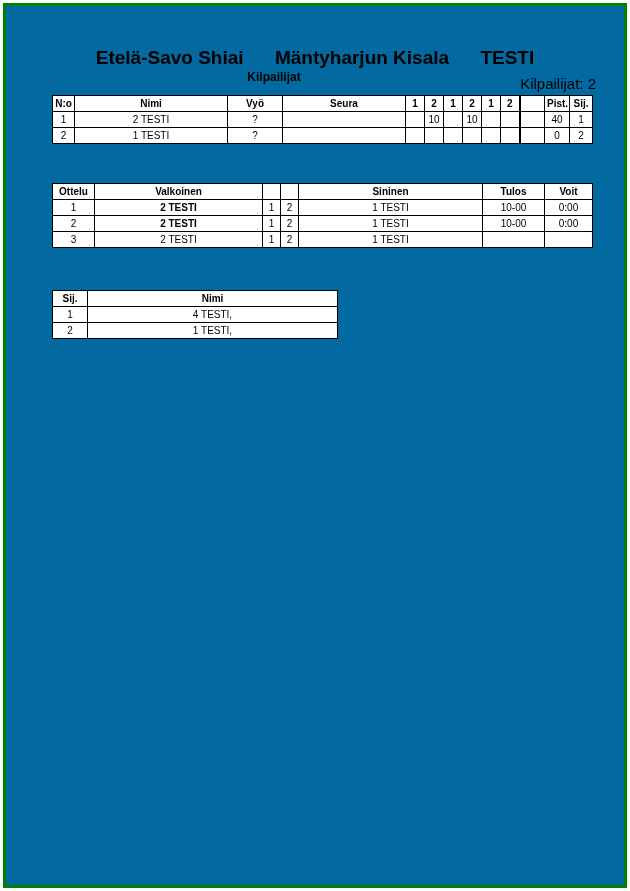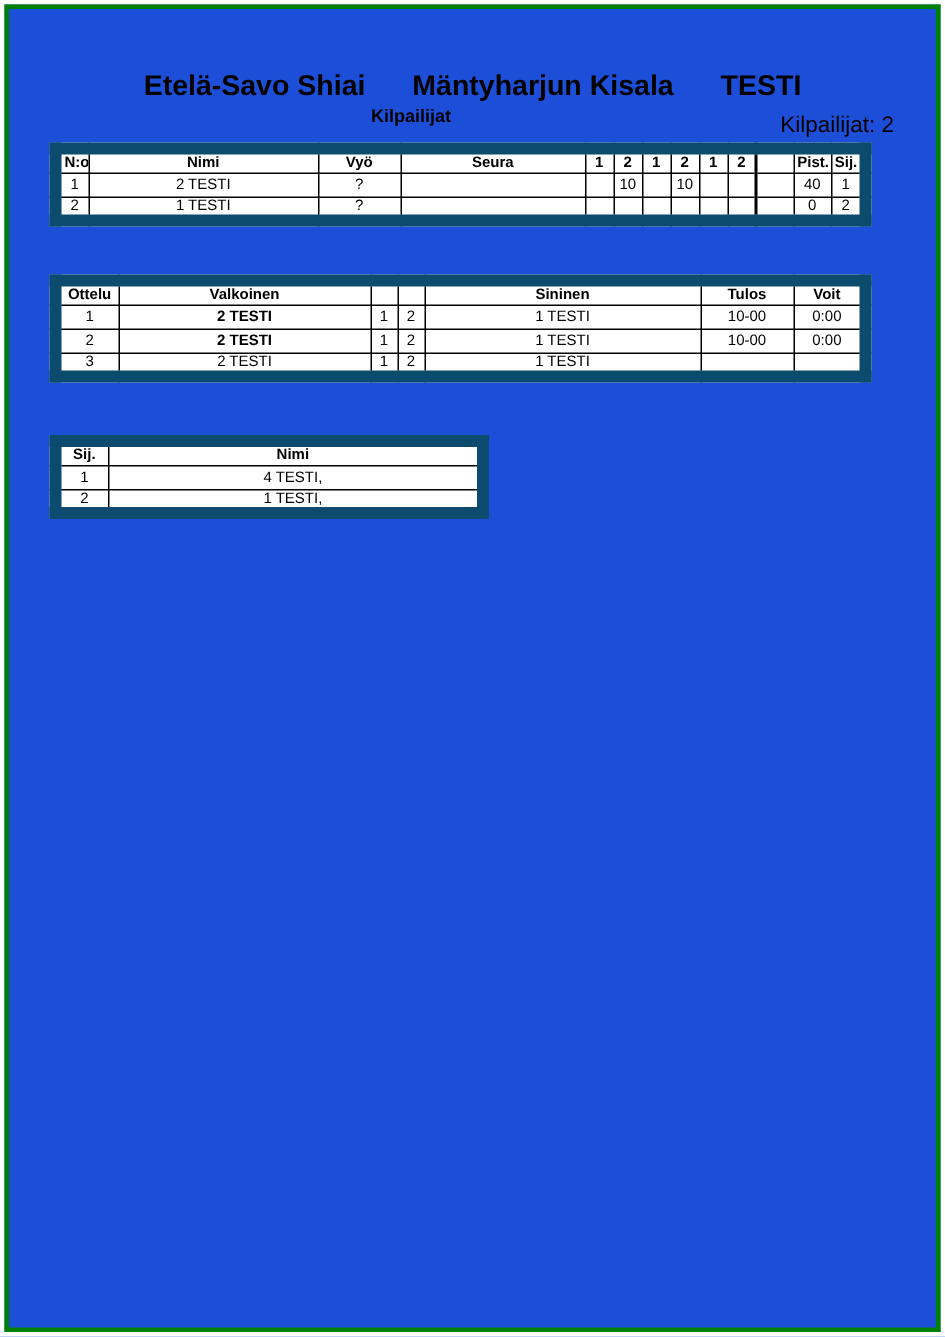--- a/index.html
+++ b/index.html
@@ -7,21 +7,21 @@
   body {
     width:630px; height:891px;
     font-family:"Liberation Sans", sans-serif;
     color:#000;
     position:relative;
     overflow:hidden;
   }
   .page {
     position:absolute; inset:3px;
     border:3px solid var(--page-border,#008000);
-    background:#1d4ed8;
+    background:#0369a1;
   }
   .title {
     position:absolute; top:41px; left:0; width:100%;
     text-align:center; font-size:19px; font-weight:bold;
     white-space:nowrap;
   }
   .title span { display:inline-block; margin:0 13px; }
   .section-heading {
     position:absolute; font-size:12px; font-weight:bold;
     text-align:center; width:200px;
@@ -29,22 +29,23 @@
   #h-kilpailijat { top:64px; left:168px; }
   #h-ottelut    { top:152px; left:200px; }
   #h-tulokset   { top:262px; left:65px; }
   .count-label {
     position:absolute; top:69px; right:28px;
     font-size:15px; text-align:right;
   }
   table {
     position:absolute;
     border-collapse:collapse; table-layout:fixed;
-    border:8px solid #0c4a6e;
+    border:1px solid #0c4a6e;
     background:#fff;
+    margin-left:19px;
   }
   th, td {
     border:1px solid #000;
     font-size:10px; height:16px;
     text-align:center; vertical-align:middle;
     padding:0 2px; overflow:hidden; white-space:nowrap;
   }
   th { font-weight:bold; }
   td.bold { font-weight:bold; }
   .thick-left { border-left:2px solid #000;padding-left:36px; }

